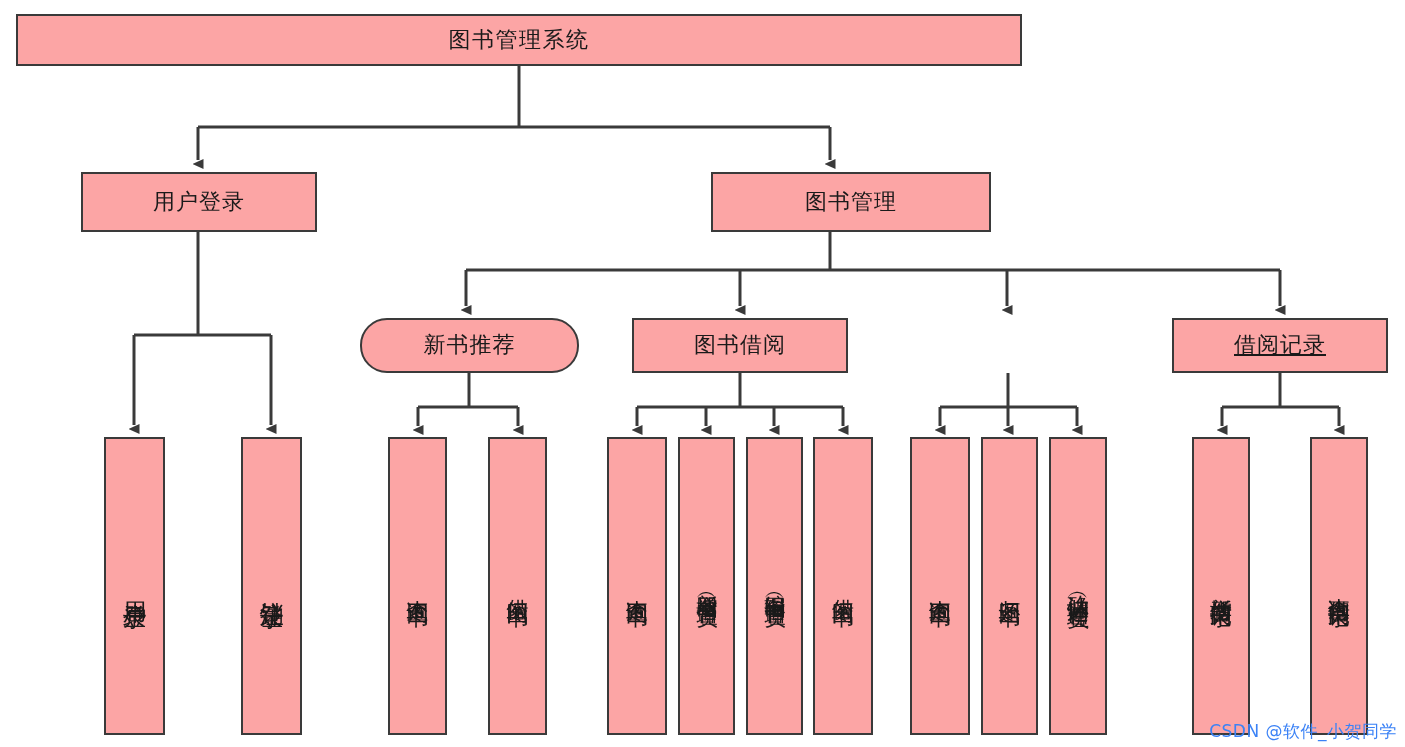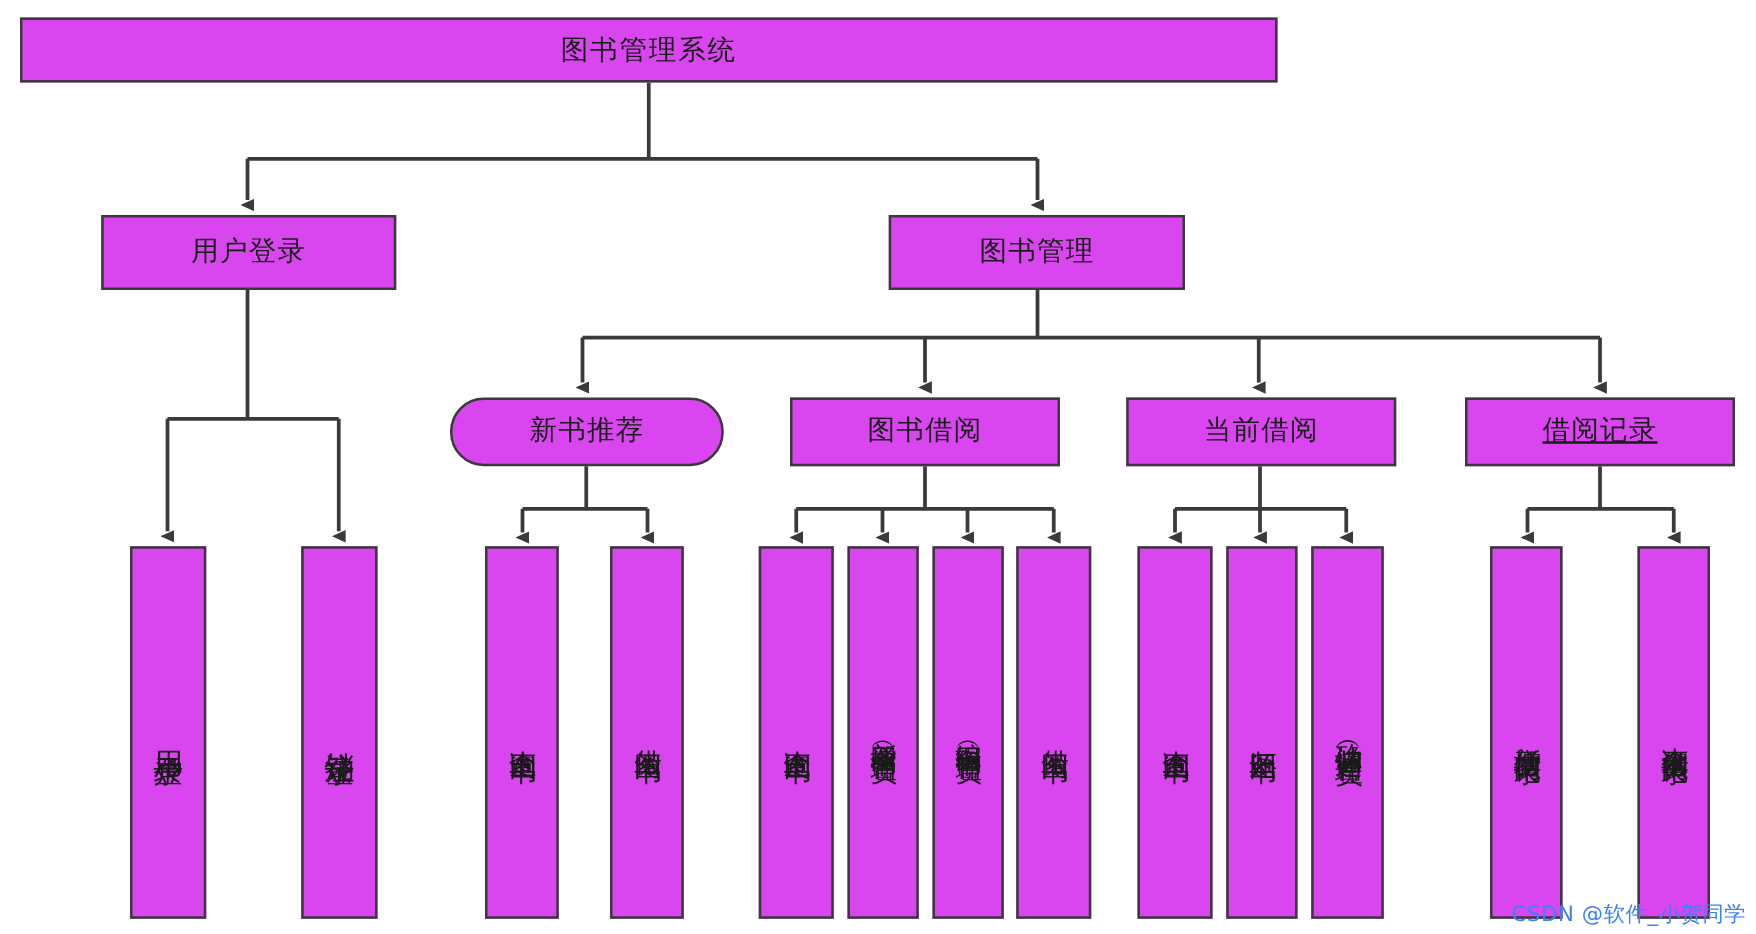--- a/index.html
+++ b/index.html
@@ -22,21 +22,21 @@
     position: absolute;
     left: 0;
     top: 0;
     width: 1405px;
     height: 747px;
   }
   .node {
     position: absolute;
     box-sizing: border-box;
     border: 2px solid #3a3a3a;
-    background: #d946ef;
+    background: #fca5a5;
     display: flex;
     align-items: center;
     justify-content: center;
     color: #1a1a1a;
     text-align: center;
   }
   .node-h {
     font-size: 22px;
     letter-spacing: 1px;
     line-height: 1.1;
@@ -131,33 +131,30 @@
     </g>
   </svg>
 
   <div class="node node-root" style="left:16px; top:14px; width:1006px; height:52px;">
     <span>图书管理系统</span>
   </div>
 
   <div class="node node-h" style="left:81px; top:172px; width:236px; height:60px;">
     <span>用户登录</span>
   </div>
-  <div class="node node-h" style="left:711px; top:172px; width:237px; height:60px;">
+  <div class="node node-h" style="left:711px; top:172px; width:280px; height:60px;">
     <span>图书管理</span>
   </div>
 
   <div class="node node-h" style="left:360px; top:318px; width:219px; height:55px;border-radius:27px;">
     <span>新书推荐</span>
   </div>
   <div class="node node-h" style="left:632px; top:318px; width:216px; height:55px;">
     <span>图书借阅</span>
   </div>
-  <div class="node node-h" style="left:901px; top:318px; width:216px; height:55px;">
-    <span>当前借阅</span>
-  </div>
   <div class="node node-h" style="left:1172px; top:318px; width:216px; height:55px;text-decoration:underline;">
     <span>借阅记录</span>
   </div>
 
   <div class="node node-v" style="left:104px; top:437px; width:61px; height:298px;">
     <span class="vtext sz-24">用户登录</span>
   </div>
   <div class="node node-v" style="left:241px; top:437px; width:61px; height:298px;">
     <span class="vtext sz-24">注销登录</span>
   </div>

